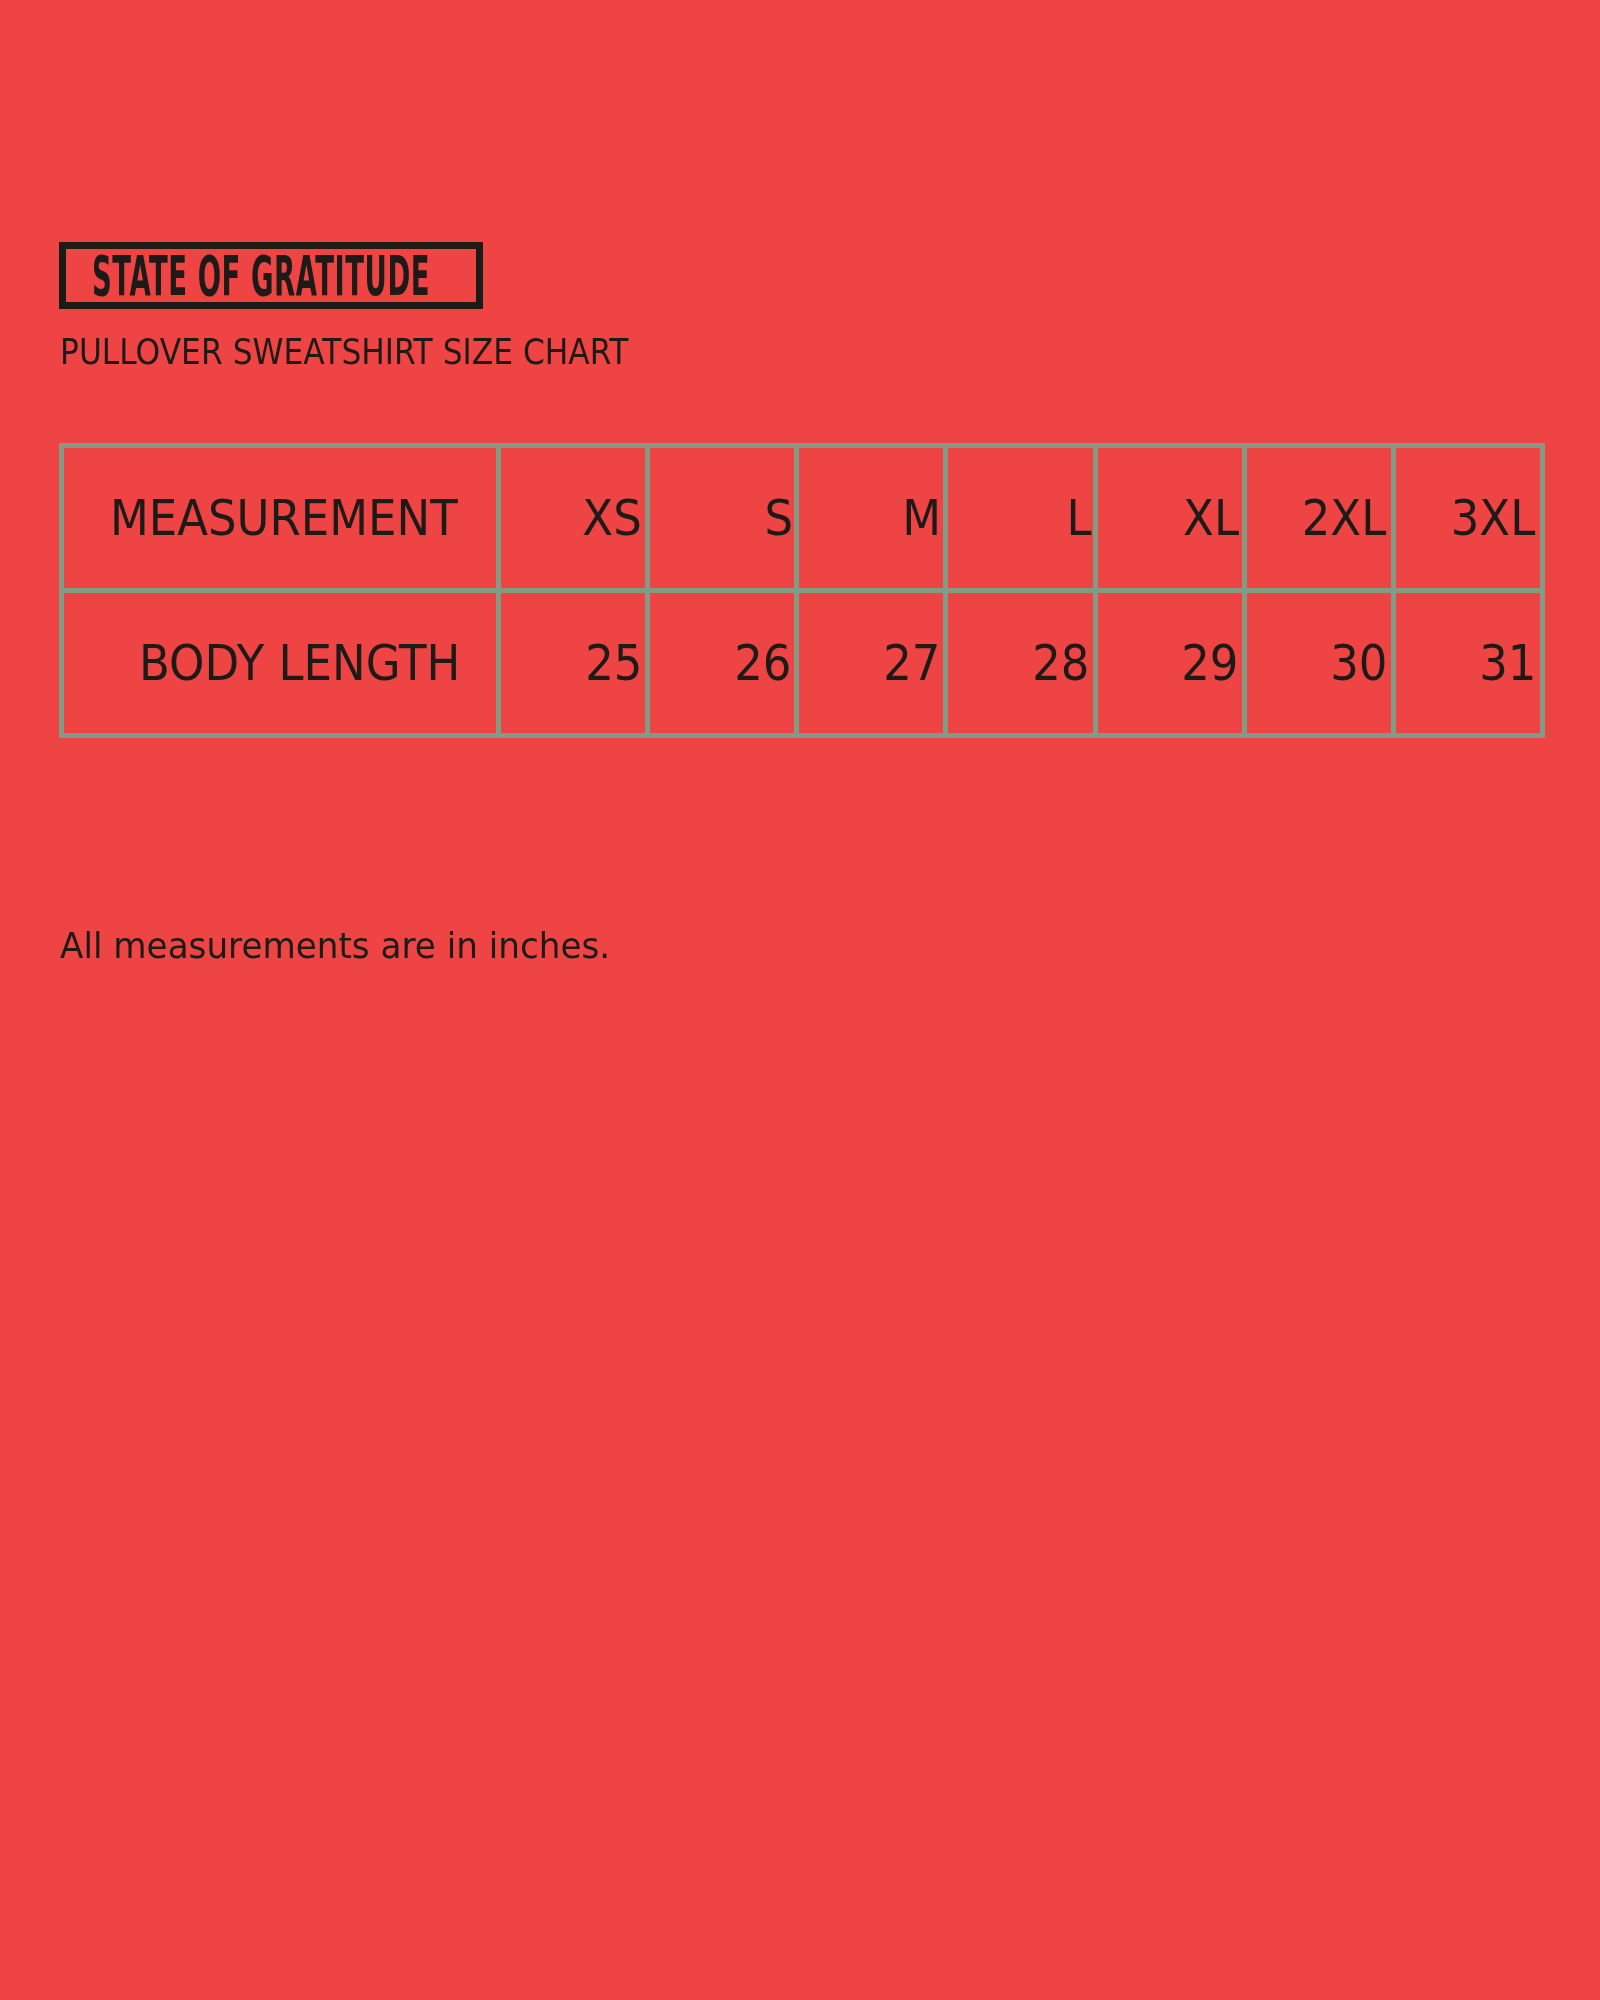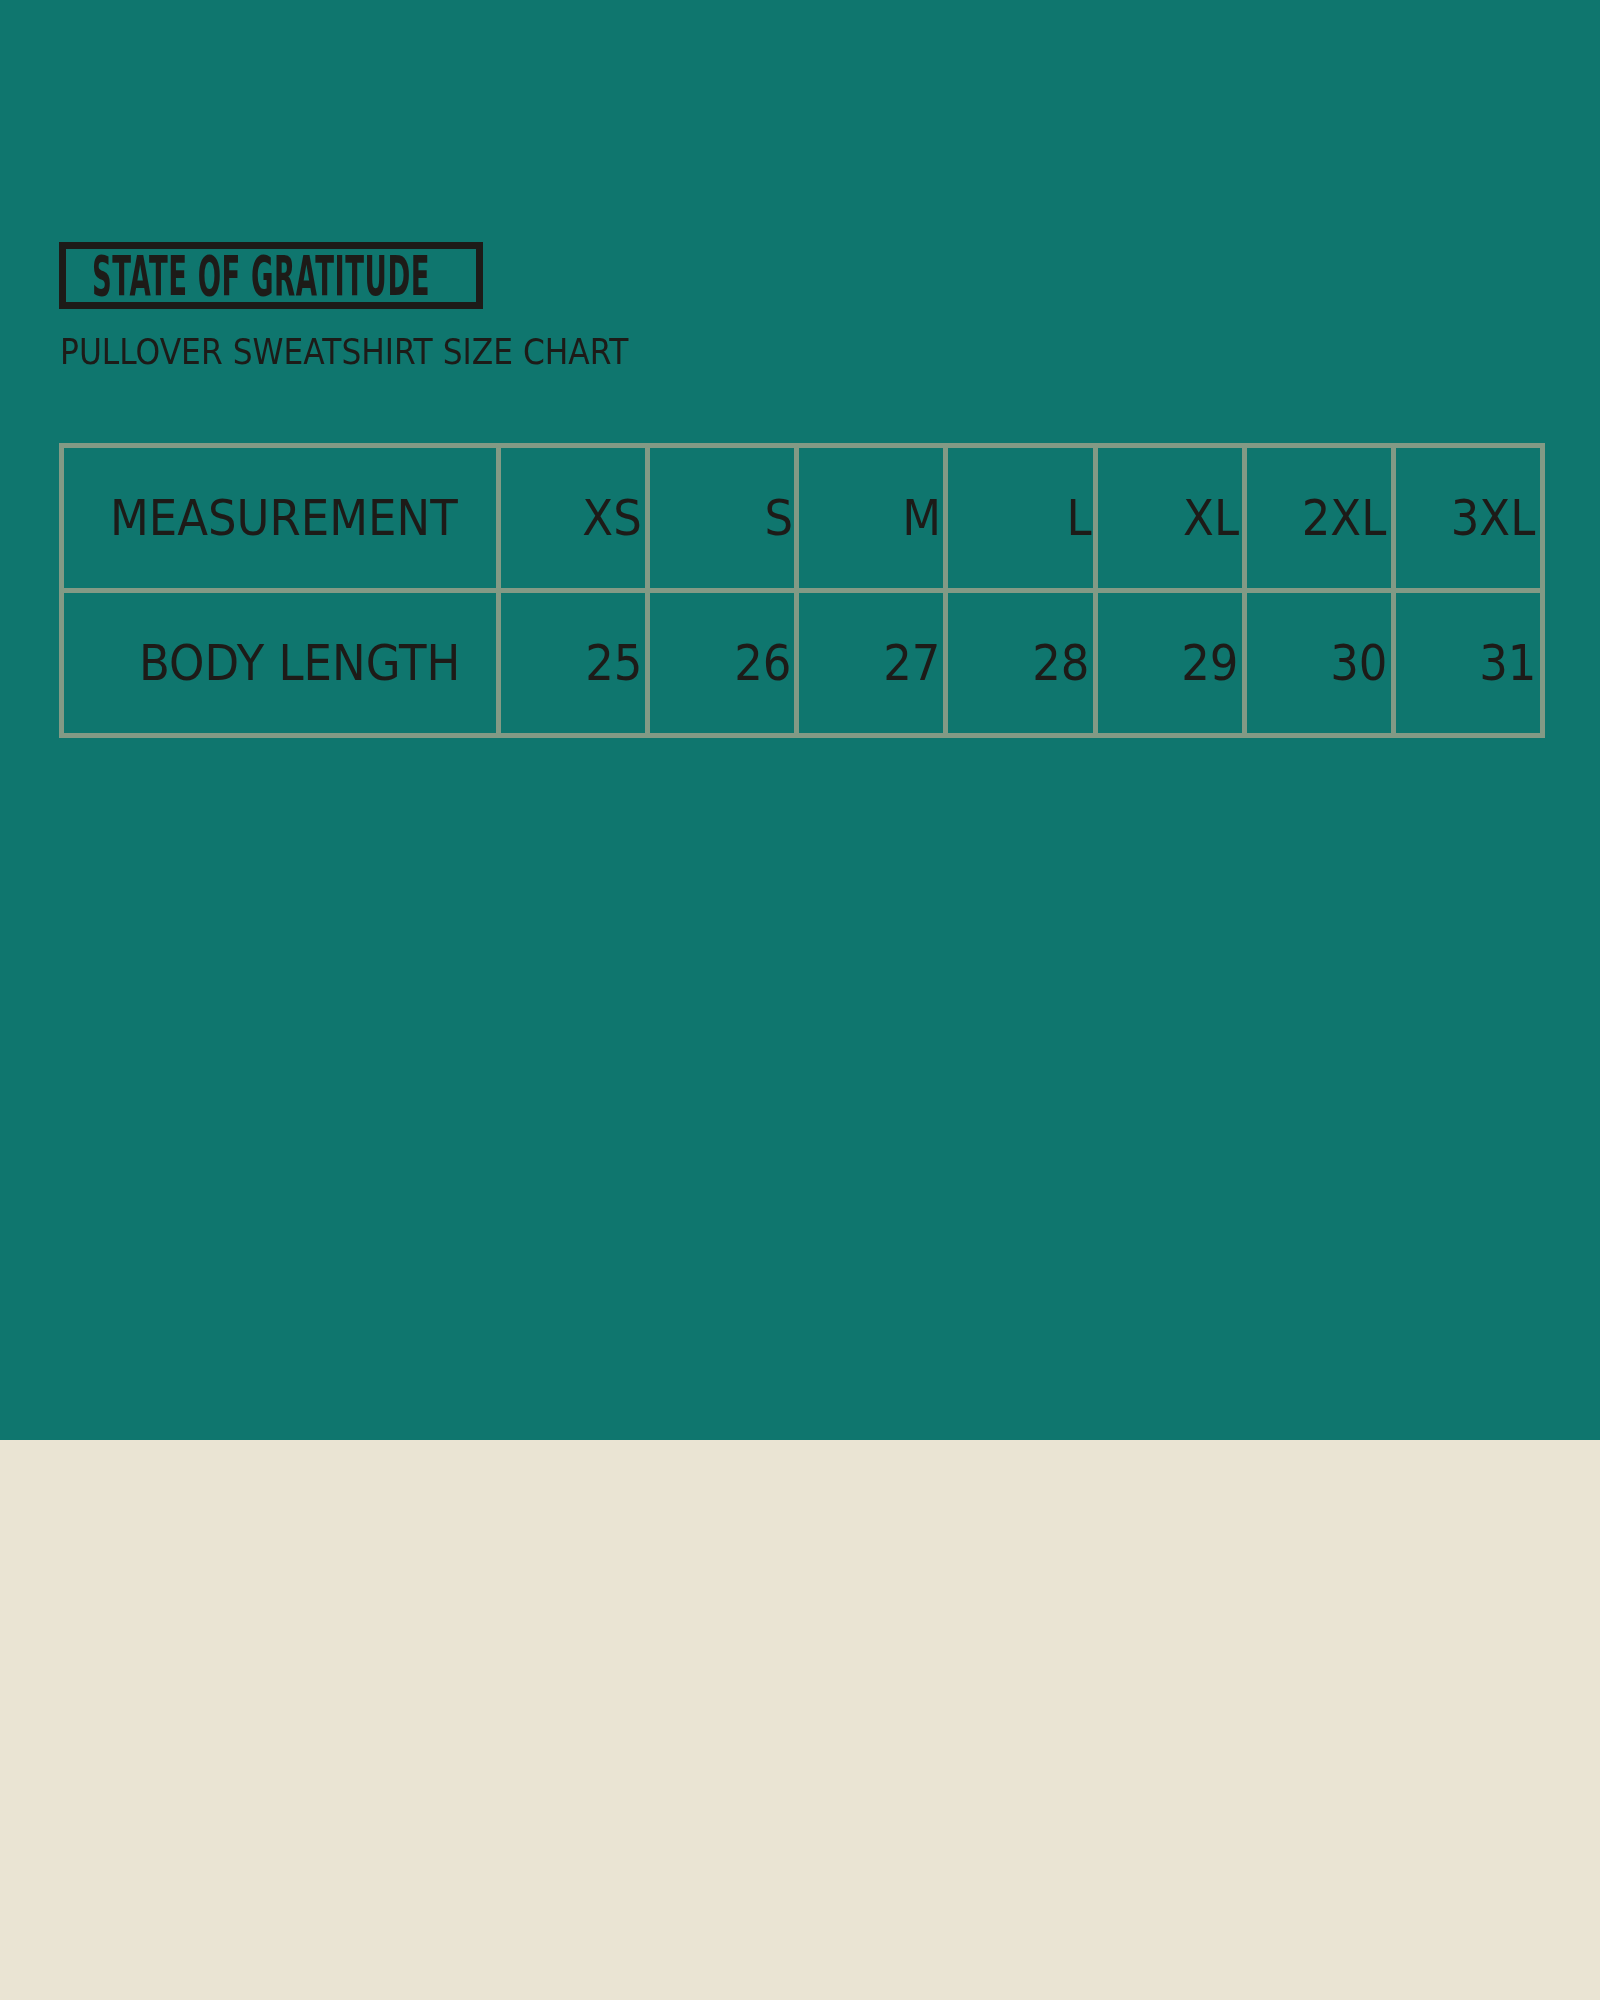--- a/index.html
+++ b/index.html
@@ -6,23 +6,23 @@
   body {
     width: 1600px;
     height: 2000px;
     background: #eae4d3;
     font-family: "DejaVu Sans", "Liberation Sans", sans-serif;
     color: #1d1b18;
   }
   .canvas {
     position: relative;
     width: 1600px;
-    height: 1440px;
+    height: 2000px;
     overflow: hidden;
-    background: #0f766e;
+    background: #ef4444;
   }
 
   
   .logo-box {
     position: absolute;
     left: 59px;
     top: 242px;
     width: 424px;
     height: 67px;
     box-sizing: border-box;
@@ -169,14 +169,17 @@
         <td>
           <span class="cell-text">30</span>
         </td>
         <td>
           <span class="cell-text">31</span>
         </td>
       </tr>
     </tbody>
   </table>
 
+  <div class="footnote">
+    <span class="cx">All measurements are in inches.</span>
+  </div>
 
 </div>
 
 </body></html>

